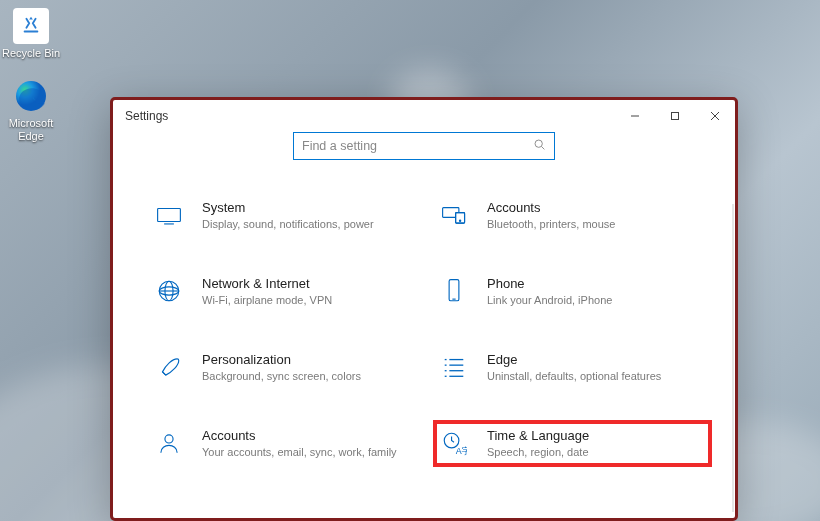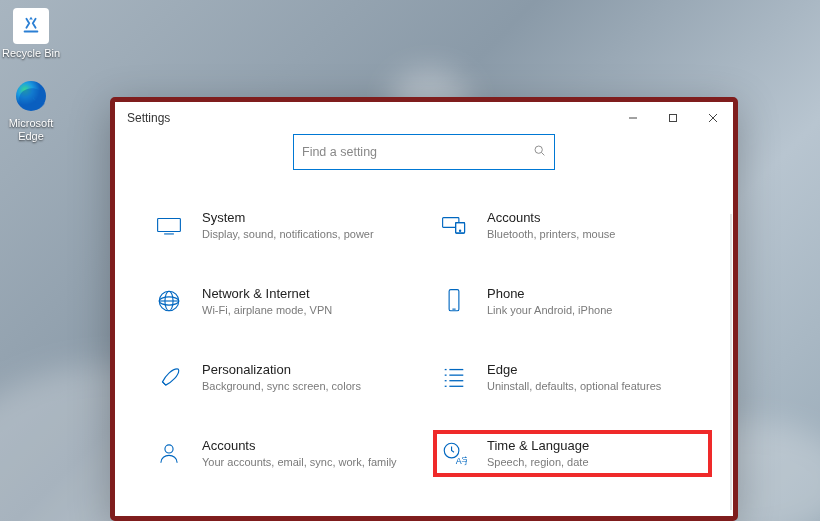--- a/index.html
+++ b/index.html
@@ -19,32 +19,32 @@
   .desktop-icon { position:absolute; width:62px; text-align:center; cursor:pointer; }
   .desktop-icon .ic { width:36px; height:36px; margin:0 auto 3px; }
   .desktop-icon .lbl { color:#fff; font-size:11px; text-shadow:0 1px 2px rgba(0,0,0,0.8); line-height:1.15; }
   .rb { left:0px; top:8px; }
   .edge { left:0px; top:78px; }
   .recyclebin-svg { background:#fff; border-radius:4px; display:flex; align-items:center; justify-content:center; }
   
   
   .window {
     position:absolute; left:110px; top:97px; width:628px; height:424px;
-    background:#fff; border:5px solid #7f1d1d; border-radius:5px;
+    background:#fff; border:3px solid #7f1d1d; border-radius:5px;
     box-shadow:0 10px 40px rgba(0,0,0,0.25);
     display:flex; flex-direction:column;
   }
   .titlebar { height:32px; display:flex; align-items:center; padding:0 0 0 12px; }
   .titlebar .title { font-size:12px; color:#333; flex:0 0 auto; }
   .titlebar .spacer { flex:1; }
   .winbtn { width:40px; height:32px; display:flex; align-items:center; justify-content:center; cursor:pointer; }
   .winbtn svg { width:10px; height:10px; stroke:#444; stroke-width:1; fill:none; }
 
   .searchwrap { display:flex; justify-content:center; padding:0 0 6px; }
-  .searchbox { width:262px; height:36px; border:1px solid #0078d4; display:flex; align-items:center; padding:0 8px; }
+  .searchbox { width:262px; height:28px; border:1px solid #0078d4; display:flex; align-items:center; padding:0 8px; }
   .searchbox input { flex:1; border:none; outline:none; font-size:12.5px; color:#666; background:transparent; }
   .searchbox input::placeholder { color:#888; font-style:normal; }
   .searchbox .sicon { color:#666; }
 
   .content { flex:1; overflow:auto; padding:28px 20px 10px 32px; position:relative; }
   .grid { display:grid; grid-template-columns:1fr 1fr; column-gap:10px; row-gap:32px; max-width:560px; margin:0 auto; }
   .category { display:flex; gap:18px; padding:6px 8px 6px 4px; cursor:pointer; align-items:flex-start; }
   .category .caticon { width:30px; height:30px; flex:0 0 30px; color:#0067c0; display:flex; align-items:center; justify-content:center; }
   .category .caticon svg { width:26px; height:26px; stroke:#0067c0; fill:none; stroke-width:1.4; }
   .category .txt { flex:1; }

